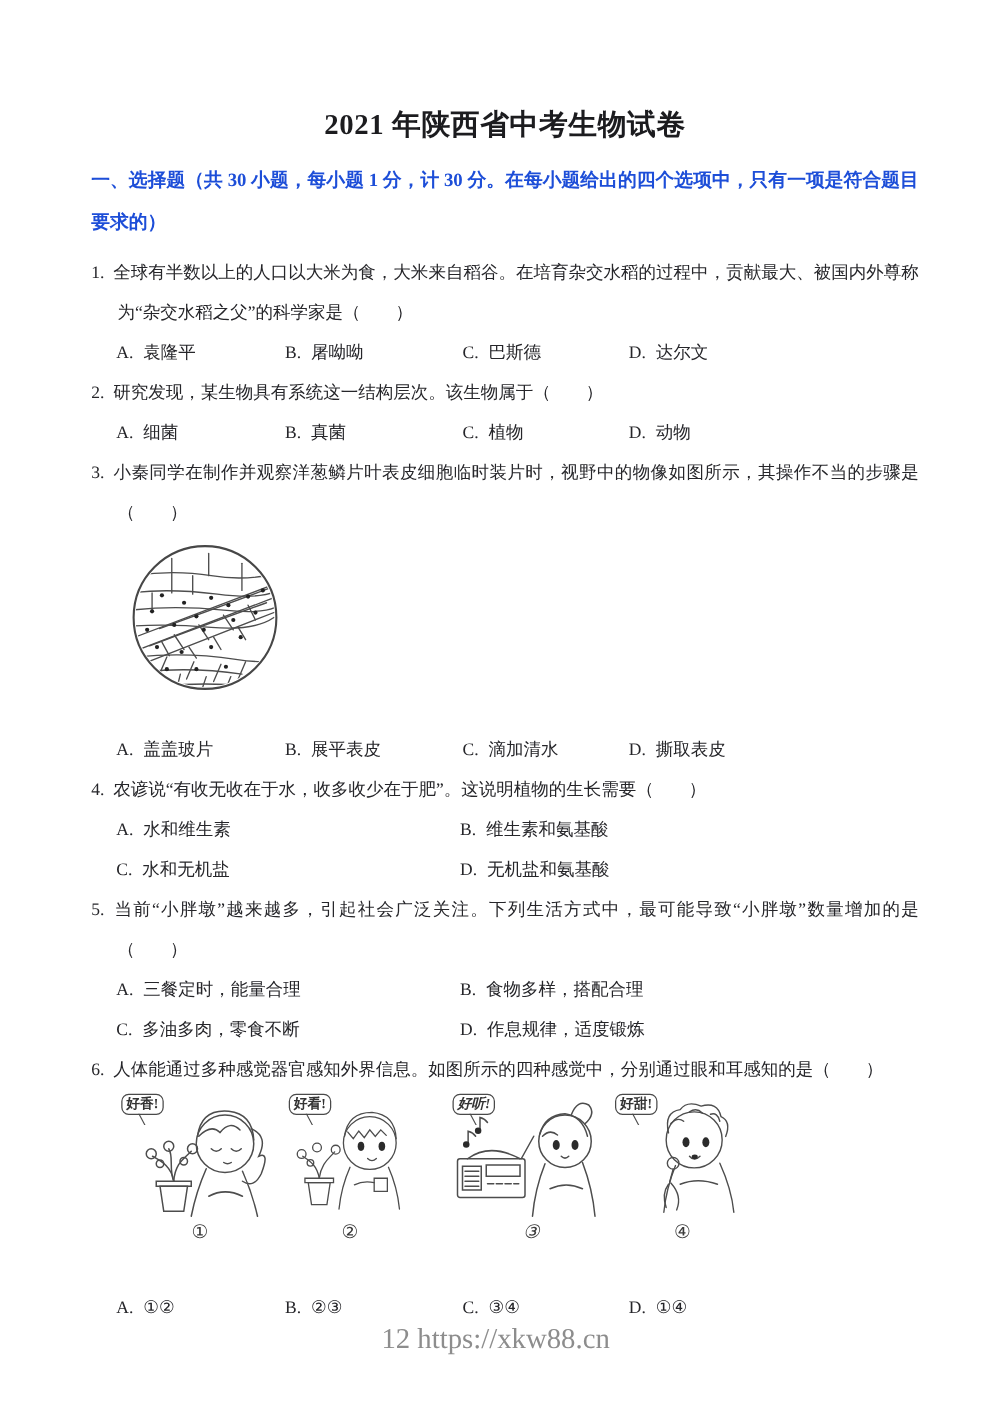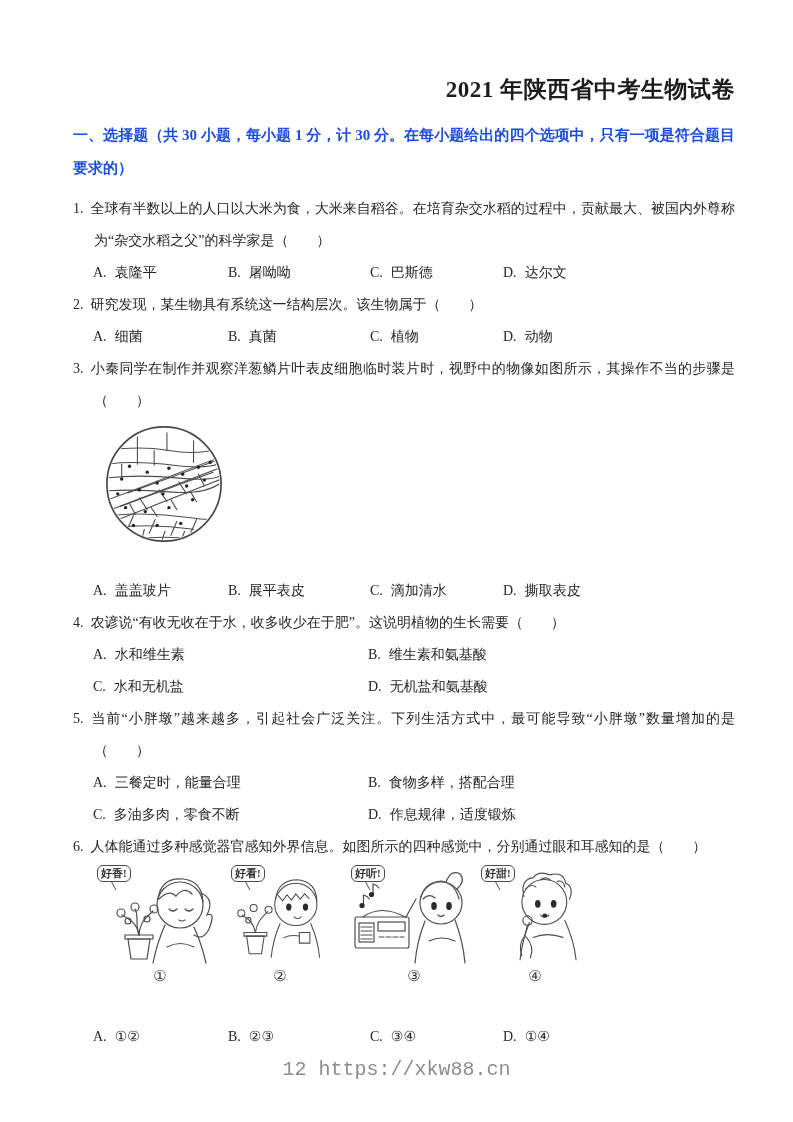--- a/index.html
+++ b/index.html
@@ -8,22 +8,22 @@
     width:793px;height:1122px;
     box-sizing:border-box;
     padding:72px 58px 0 73px;
     background:#fff;
     color:#26262a;
     font-family:"Liberation Serif","DejaVu Serif",serif;
     font-size:14px;
     overflow:hidden;
   }
   .title{
-    margin:1px 0 12px 0;
-    text-align:right;
+    margin:11px 0 12px 0;
+    text-align:center;
     font-size:23px;
     font-weight:bold;
     line-height:34px;
     color:#1c1c1f;
     letter-spacing:0.5px;
   }
   .section-heading{
     font-weight:bold;
     font-size:15px;
     line-height:33px;
@@ -56,21 +56,21 @@
   .panels{
     display:flex;
     align-items:flex-end;
     padding-left:22px;
     margin:2px 0 0 0;
   }
   .panel{position:relative;}
   .panel .scene{display:block;}
   .p1{width:130px;}
   .p2{width:102px;margin-left:4px;}
-  .p3{width:130px;margin-left:18px;}
+  .p3{width:130px;margin-left:29px;font-style:italic;}
   .p4{width:112px;}
   .bubble{
     position:absolute;top:0;left:2px;
     border:1.5px solid #4a4a4a;
     border-radius:6px;
     padding:0 3px;
     font-size:11px;
     font-weight:bold;
     line-height:15px;
     background:#fff;
@@ -91,22 +91,22 @@
     font-size:15px;
     line-height:22px;
     color:#3a3a3a;
   }
   .q6-opts{margin-top:34px;}
   .footer{
     position:absolute;
     left:0;right:0;top:1058px;
     text-align:center;
     color:#8d8d8d;
-    font-size:20px;
-    font-family:Liberation Mono, monospace;
+    font-size:23px;
+    font-family:Liberation Serif, serif;
   }
   svg .ln{fill:none;stroke:#4d4d4d;stroke-width:1.2;stroke-linecap:round;}
   svg .ln2{fill:none;stroke:#4d4d4d;stroke-width:1.1;stroke-linecap:round;}
   svg .dot{fill:#222;}
   svg .fillk{fill:#2b2b2b;stroke:none;}
 </style>
 </head>
 <body>
 
 <div class="page">

